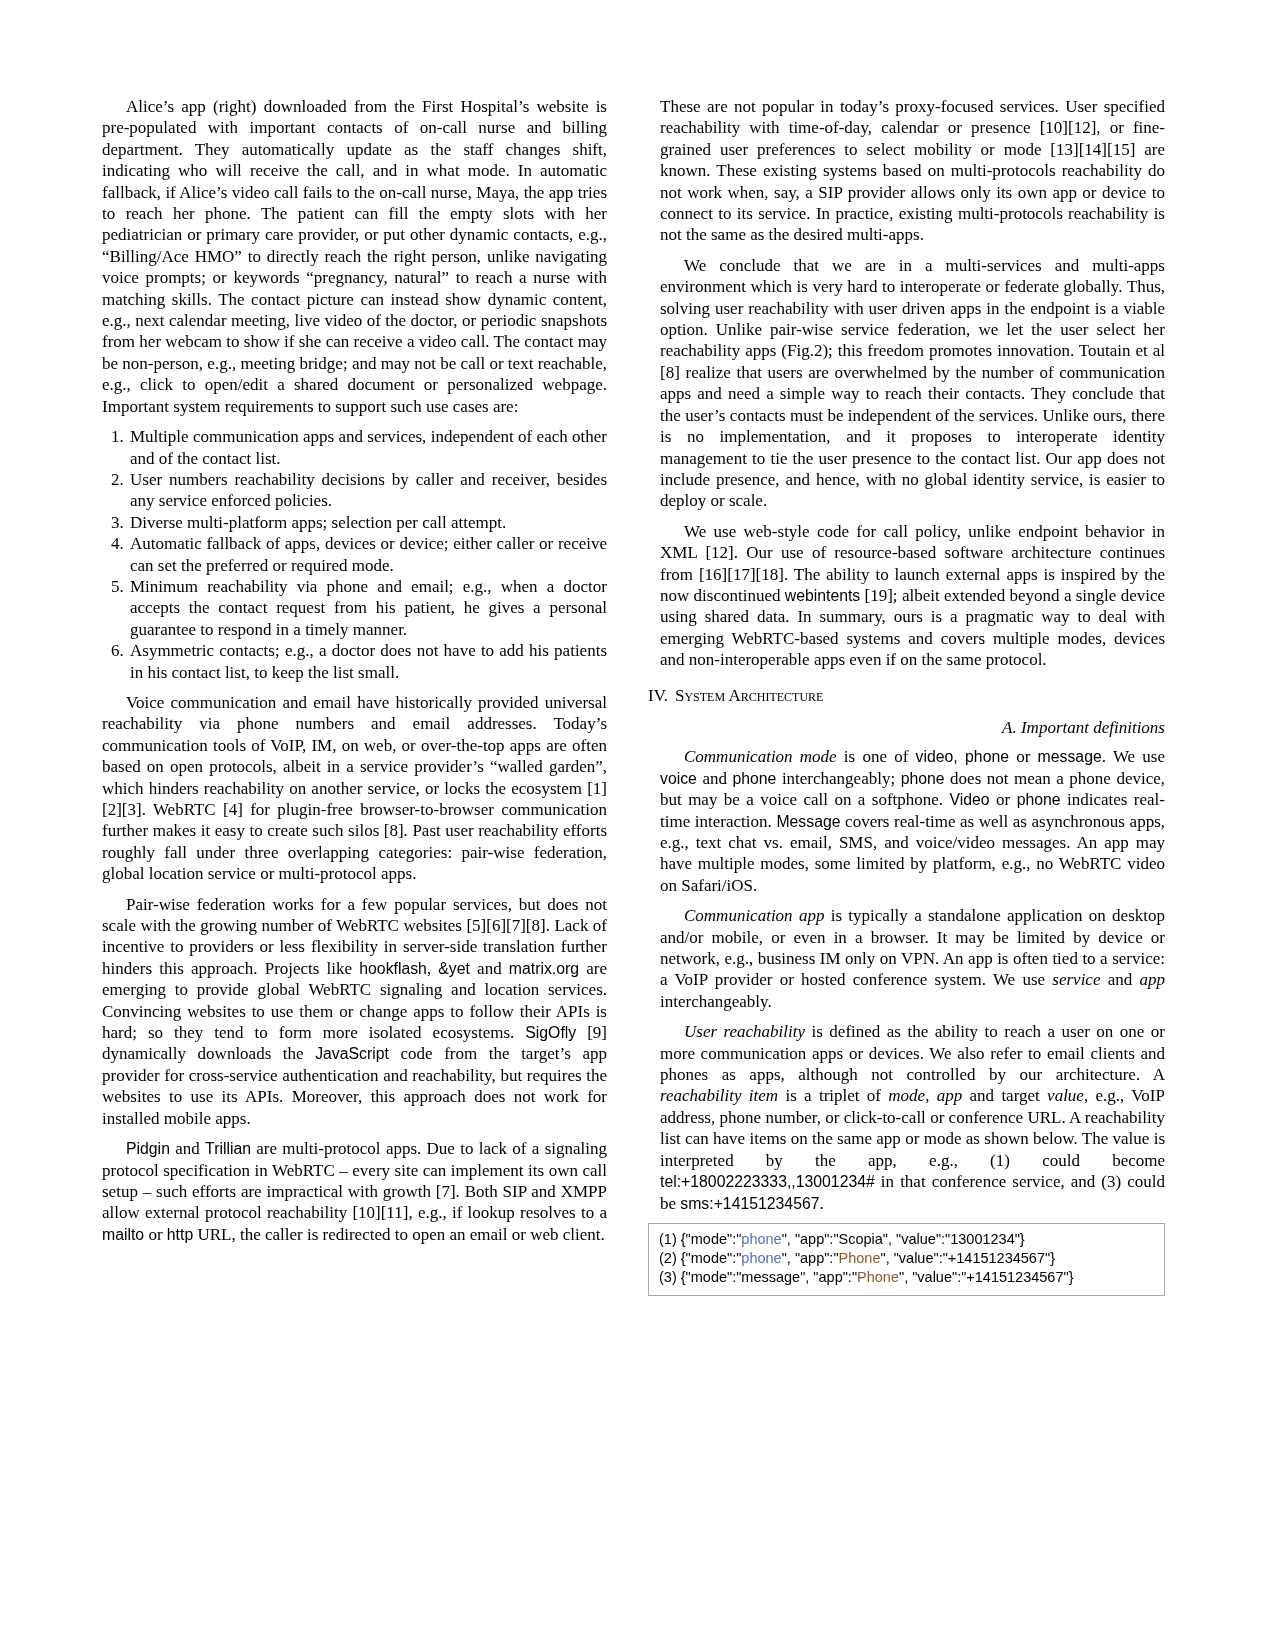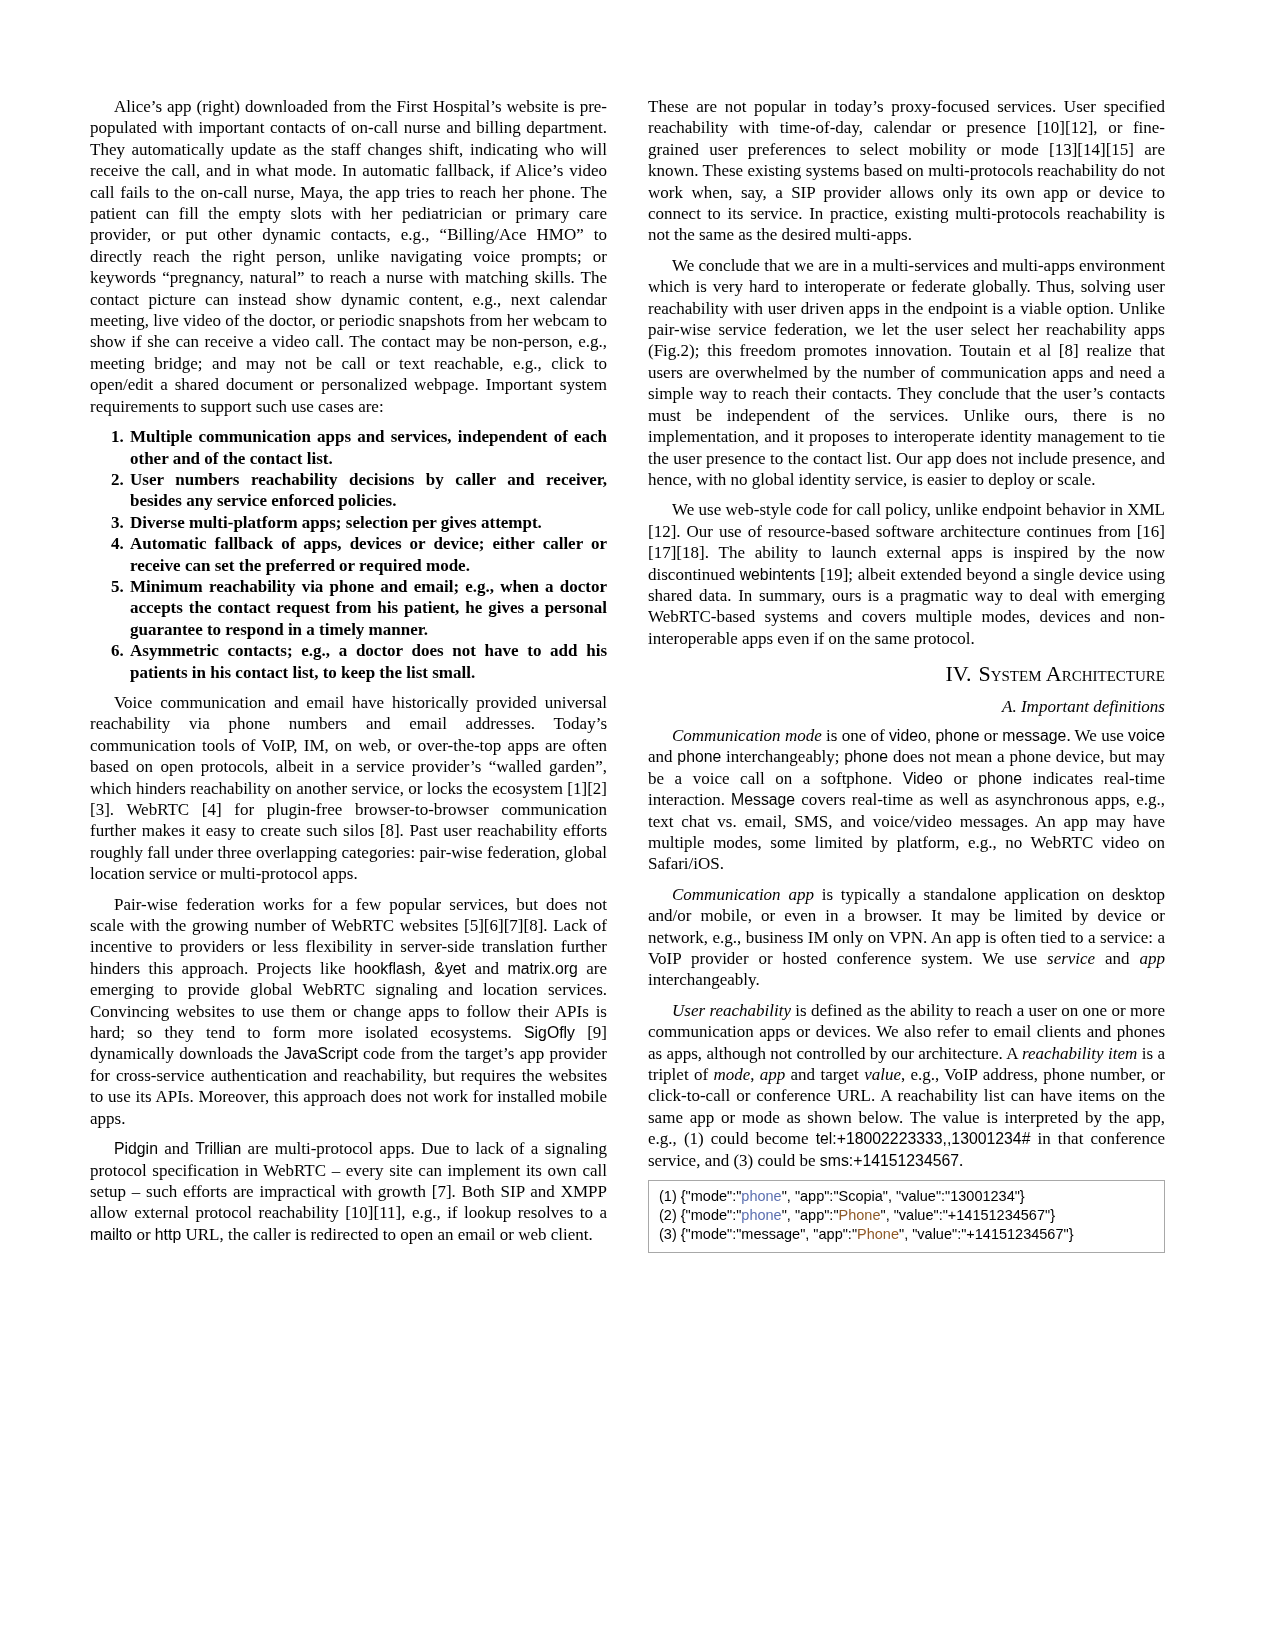--- a/index.html
+++ b/index.html
@@ -11,30 +11,29 @@
   }
   .page{
     position:absolute;left:90px;top:96px;width:1075px;
     display:flex;gap:41px;
   }
   .col{
     width:517px;
     font-size:17px;line-height:21.4px;
     text-align:justify;
   }
-  .col p{margin:0 0 9px 0;text-indent:24px;}
+  .col p{margin:0 0 9px 12px;text-indent:24px;}
   .col p.no-indent{text-indent:0;}
   ol.req{
     margin:0 0 9px 0;padding:0 0 0 38px;
     list-style:decimal outside;
-    font-weight:bold;
   }
   ol.req li{margin:0;padding-left:2px;text-align:justify;}
   .sec-heading{
-    text-align:right;font-size:22px;font-weight:normal;
+    text-align:left;font-size:17px;font-weight:normal;
     margin:14px 0 11px 0;text-indent:0;
   }
   .sec-heading .sc{font-variant:small-caps;}
   .sec-heading .num{padding-right:7px;}
   .sub-heading{
     font-style:italic;margin:4px 0 8px 0;text-align:right;text-indent:0;
   }
   
   .seg-i{font-style:italic;}
   .seg-s{font-family:"Liberation Sans",sans-serif;font-size:0.93em;}
@@ -53,21 +52,21 @@
 <body>
 
 <div class="page">
 
   <div class="col">
     <p><span>Alice’s app (right) downloaded from the First Hospital’s website is pre-populated with important contacts of on-call nurse and billing department. They automatically update as the staff changes shift, indicating who will receive the call, and in what mode. In automatic fallback, if Alice’s video call fails to the on-call nurse, Maya, the app tries to reach her phone. The patient can fill the empty slots with her pediatrician or primary care provider, or put other dynamic contacts, e.g., “Billing/Ace HMO” to directly reach the right person, unlike navigating voice prompts; or keywords “pregnancy, natural” to reach a nurse with matching skills. The contact picture can instead show dynamic content, e.g., next calendar meeting, live video of the doctor, or periodic snapshots from her webcam to show if she can receive a video call. The contact may be non-person, e.g., meeting bridge; and may not be call or text reachable, e.g., click to open/edit a shared document or personalized webpage. Important system requirements to support such use cases are:</span></p>
 
     <ol class="req">
       <li>Multiple communication apps and services, independent of each other and of the contact list.</li>
       <li>User numbers reachability decisions by caller and receiver, besides any service enforced policies.</li>
-      <li>Diverse multi-platform apps; selection per gives attempt.</li>
+      <li>Diverse multi-platform apps; selection per call attempt.</li>
       <li>Automatic fallback of apps, devices or device; either caller or receive can set the preferred or required mode.</li>
       <li>Minimum reachability via phone and email; e.g., when a doctor accepts the contact request from his patient, he gives a personal guarantee to respond in a timely manner.</li>
       <li>Asymmetric contacts; e.g., a doctor does not have to add his patients in his contact list, to keep the list small.</li>
     </ol>
 
 
     <p><span>Voice communication and email have historically provided universal reachability via phone numbers and email addresses. Today’s communication tools of VoIP, IM, on web, or over-the-top apps are often based on open protocols, albeit in a service provider’s “walled garden”, which hinders reachability on another service, or locks the ecosystem [1][2][3]. WebRTC [4] for plugin-free browser-to-browser communication further makes it easy to create such silos [8]. Past user reachability efforts roughly fall under three overlapping categories: pair-wise federation, global location service or multi-protocol apps.</span></p>
     <p><span>Pair-wise federation works for a few popular services, but does not scale with the growing number of WebRTC websites [5][6][7][8]. Lack of incentive to providers or less flexibility in server-side translation further hinders this approach. Projects like </span><span class="seg-s">hookflash</span><span>, </span><span class="seg-s">&amp;yet</span><span> and </span><span class="seg-s">matrix.org</span><span> are emerging to provide global WebRTC signaling and location services. Convincing websites to use them or change apps to follow their APIs is hard; so they tend to form more isolated ecosystems. </span><span class="seg-s">SigOfly</span><span> [9] dynamically downloads the </span><span class="seg-s">JavaScript</span><span> code from the target’s app provider for cross-service authentication and reachability, but requires the websites to use its APIs. Moreover, this approach does not work for installed mobile apps.</span></p>
     <p><span class="seg-s">Pidgin</span><span> and </span><span class="seg-s">Trillian</span><span> are multi-protocol apps. Due to lack of a signaling protocol specification in WebRTC – every site can implement its own call setup – such efforts are impractical with growth [7]. Both SIP and XMPP allow external protocol reachability [10][11], e.g., if lookup resolves to a </span><span class="seg-s">mailto</span><span> or </span><span class="seg-s">http</span><span> URL, the caller is redirected to open an email or web client.</span></p>
   </div>

